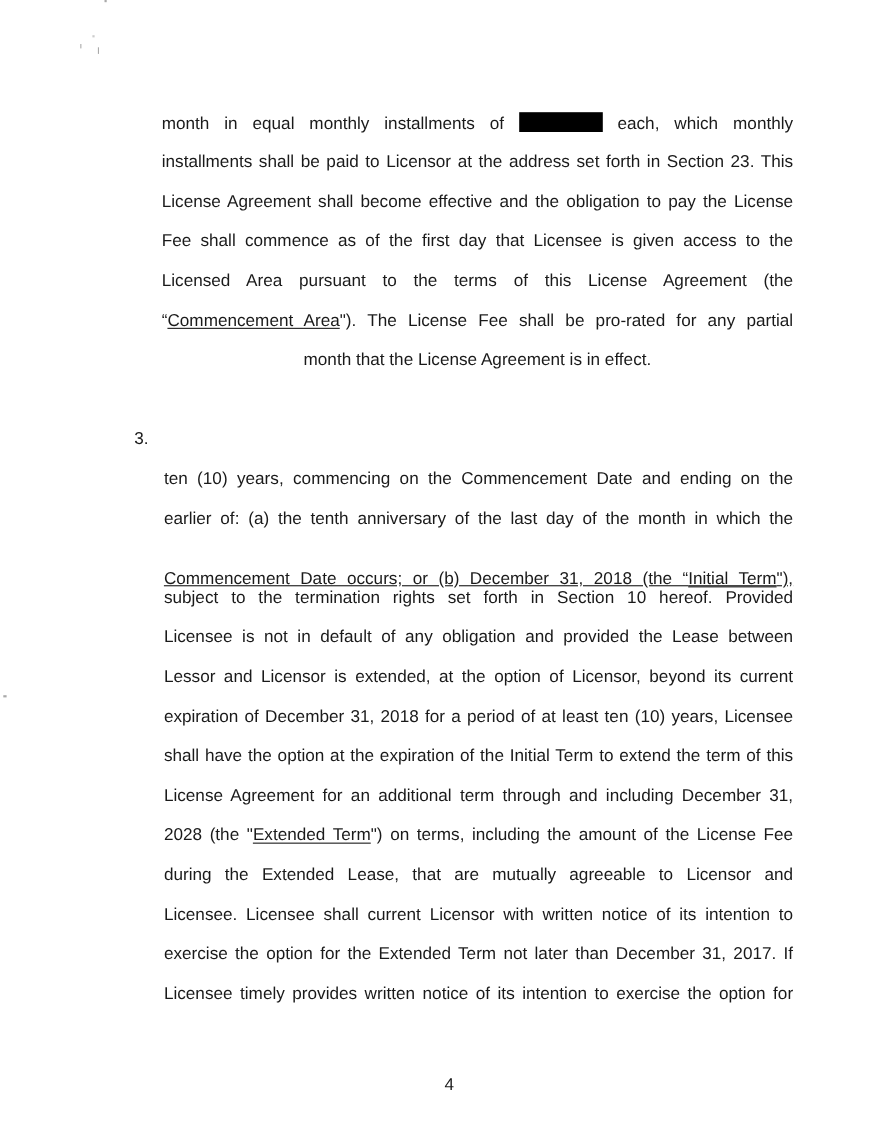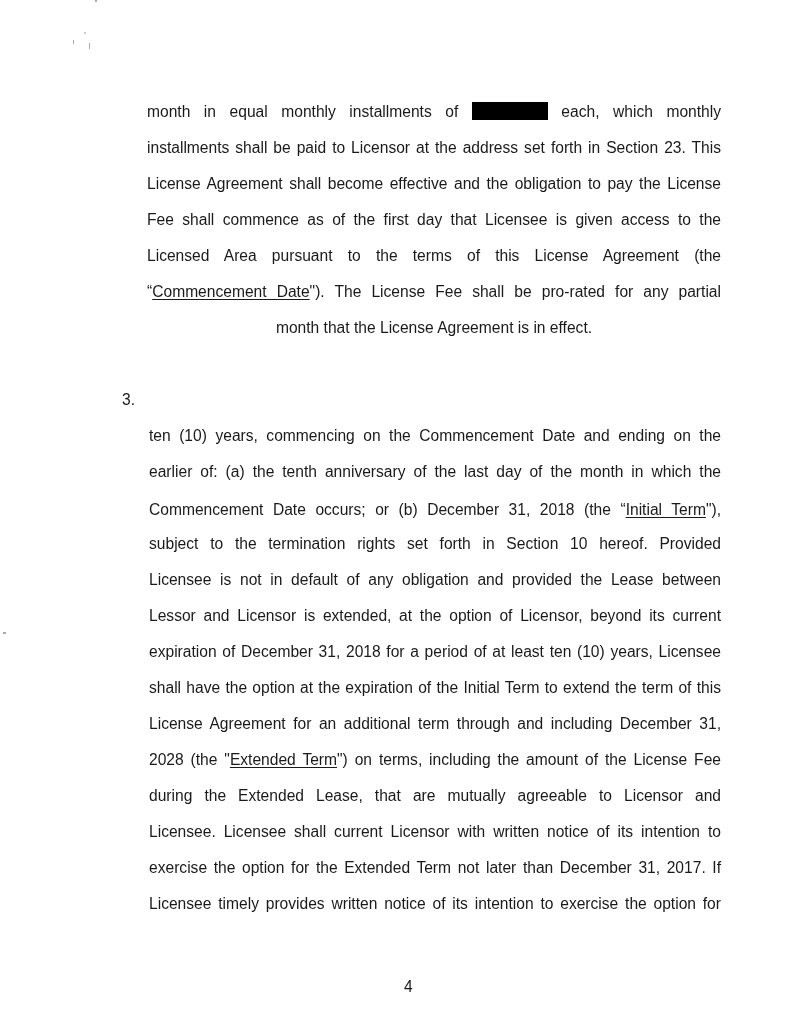--- a/index.html
+++ b/index.html
@@ -29,27 +29,27 @@
 
   <div class="line p1 just" style="top:102px;">
     <span>month in equal monthly installments of</span>
     <span class="redact"></span>
     <span>each, which monthly</span>
   </div>
   <div class="line p1 just" style="top:138px;">installments shall be paid  to Licensor at the address set forth in Section 23.  This</div>
   <div class="line p1 just" style="top:174px;">License Agreement shall become effective and the obligation to pay the License</div>
   <div class="line p1 just" style="top:246px;">Licensed Area pursuant to the terms of this License Agreement (the</div>
   <div class="line p1 just" style="top:210px;">Fee shall commence as of the first day that Licensee is given access to the</div>
-  <div class="line p1 just" style="top:282px;"><span>“</span><span class="u">Commencement Date</span><span>").  The License Fee shall be pro-rated for any partial</span></div>
+  <div class="line p1 just" style="top:282px;"><span>“</span><span class="u">Commencement Area</span><span>").  The License Fee shall be pro-rated for any partial</span></div>
   <div class="line p1" style="top:318px;">month that the License Agreement is in effect.</div>
 
   <div class="num" style="top:390px;">3.</div>
   <div class="line p2 just" style="top:426px;">ten (10) years, commencing on the Commencement Date and ending on the</div>
   <div class="line p2 just" style="top:462px;">earlier of: (a) the tenth anniversary of the last day of the month in which the</div>
-  <div class="line p2 just" style="top:500px;"><span>Commencement Date occurs; or (b) December 31, 2018 (the “</span><span class="u">Initial Term</span><span>"),</span></div>
+  <div class="line p2 just" style="top:517px;text-decoration:underline;"><span>Commencement Date occurs; or (b) December 31, 2018 (the “</span><span class="u">Initial Term</span><span>"),</span></div>
   <div class="line p2 just" style="top:534px;">subject to the termination rights set forth in Section 10 hereof.  Provided</div>
   <div class="line p2 just" style="top:570px;">Licensee is not in default of any obligation and provided the Lease between</div>
   <div class="line p2 just" style="top:606px;">Lessor and Licensor is extended, at the option of Licensor, beyond its current</div>
   <div class="line p2 just" style="top:642px;">expiration of December 31, 2018 for a period of at least ten (10) years, Licensee</div>
   <div class="line p2 just" style="top:678px;">shall have the option at the expiration of the Initial Term to extend the term of this</div>
   <div class="line p2 just" style="top:714px;">License Agreement for an additional term through and including December 31,</div>
   <div class="line p2 just" style="top:750px;"><span>2028 (the "</span><span class="u">Extended Term</span><span>") on terms, including the amount of the License Fee</span></div>
   <div class="line p2 just" style="top:786px;">during the Extended Lease, that are mutually agreeable to Licensor and</div>
   <div class="line p2 just" style="top:822px;">Licensee.  Licensee shall current Licensor with written notice of its intention to</div>
   <div class="line p2 just" style="top:858px;">exercise the option for the Extended Term not later than December 31, 2017.  If</div>

